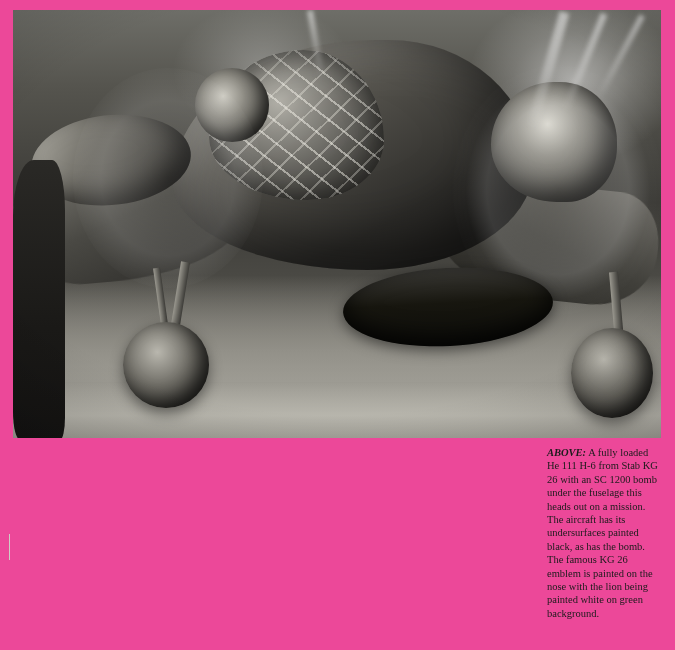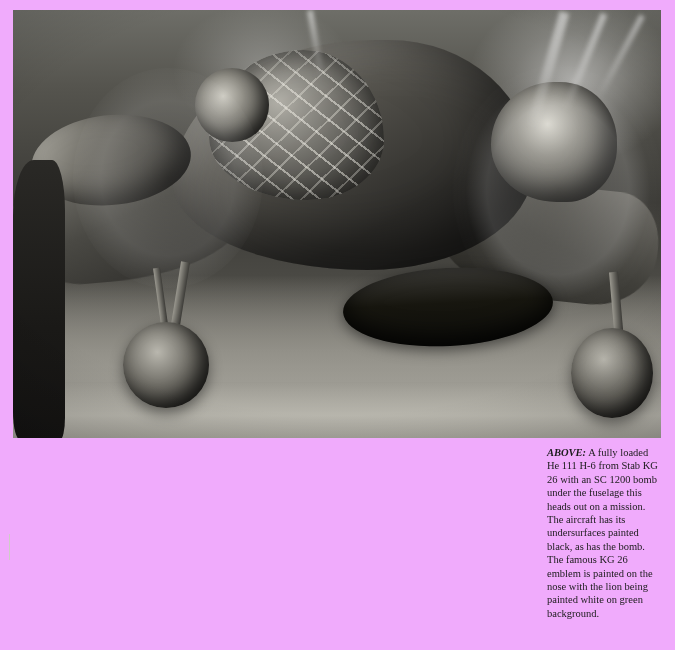--- a/index.html
+++ b/index.html
@@ -10,21 +10,21 @@
   body {
     width: 675px;
     height: 650px;
     overflow: hidden;
     font-family: "Liberation Serif", serif;
   }
   .page {
     position: relative;
     width: 675px;
     height: 650px;
-    background: #f0abfc;
+    background: #ec4899;
   }
 
   
   .photo-wrap {
     position: absolute;
     left: 13px;
     top: 10px;
     width: 648px;
     height: 428px;
     overflow: hidden;

